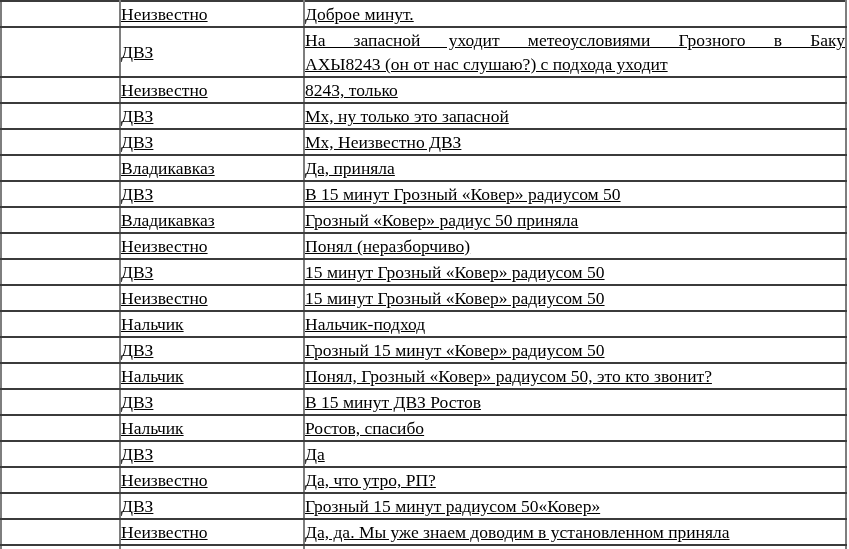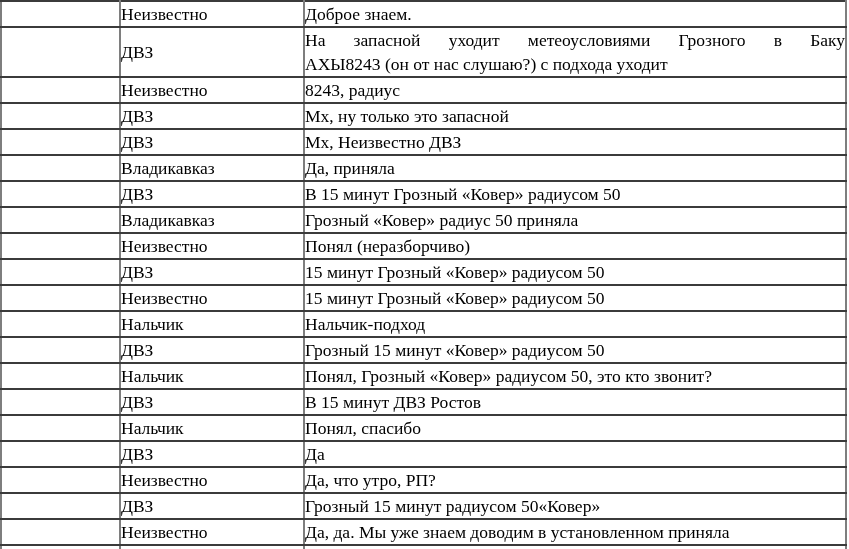--- a/index.html
+++ b/index.html
@@ -10,20 +10,21 @@
     overflow: hidden;
     background: #ffffff;
     font-family: "Liberation Serif", "DejaVu Serif", serif;
     color: #000000;
   }
   .page {
     position: relative;
     width: 849px;
     height: 549px;
     overflow: hidden;
+    text-decoration: underline;
   }
   table.transcript {
     border-collapse: collapse;
     table-layout: fixed;
     width: 845px;
     margin: 0;
   }
   table.transcript td {
     border-left: 2px solid #7e7e7e;
     border-right: 2px solid #7e7e7e;
@@ -58,34 +59,34 @@
   <table class="transcript">
     <colgroup>
       <col style="width:119px">
       <col style="width:184px">
       <col style="width:542px">
     </colgroup>
     <tbody>
         <tr>
           <td class="col-empty"></td>
           <td class="col-speaker">Неизвестно</td>
-          <td class="col-message">Доброе знаем.</td>
+          <td class="col-message">Доброе минут.</td>
         </tr>
         <tr class="tall">
           <td class="col-empty"></td>
           <td class="col-speaker">ДВЗ</td>
           <td class="col-message">
             <span class="jline">На запасной уходит метеоусловиями Грозного в Баку</span>
             <span class="line2">АХЫ8243 (он от нас слушаю?) с подхода уходит</span>
           </td>
         </tr>
         <tr>
           <td class="col-empty"></td>
           <td class="col-speaker">Неизвестно</td>
-          <td class="col-message">8243, радиус</td>
+          <td class="col-message">8243, только</td>
         </tr>
         <tr>
           <td class="col-empty"></td>
           <td class="col-speaker">ДВЗ</td>
           <td class="col-message">Мх, ну только это запасной</td>
         </tr>
         <tr>
           <td class="col-empty"></td>
           <td class="col-speaker">ДВЗ</td>
           <td class="col-message">Мх, Неизвестно ДВЗ</td>
@@ -136,21 +137,21 @@
           <td class="col-message">Понял, Грозный «Ковер» радиусом 50, это кто звонит?</td>
         </tr>
         <tr>
           <td class="col-empty"></td>
           <td class="col-speaker">ДВЗ</td>
           <td class="col-message">В 15 минут ДВЗ Ростов</td>
         </tr>
         <tr>
           <td class="col-empty"></td>
           <td class="col-speaker">Нальчик</td>
-          <td class="col-message">Понял, спасибо</td>
+          <td class="col-message">Ростов, спасибо</td>
         </tr>
         <tr>
           <td class="col-empty"></td>
           <td class="col-speaker">ДВЗ</td>
           <td class="col-message">Да</td>
         </tr>
         <tr>
           <td class="col-empty"></td>
           <td class="col-speaker">Неизвестно</td>
           <td class="col-message">Да, что утро, РП?</td>

